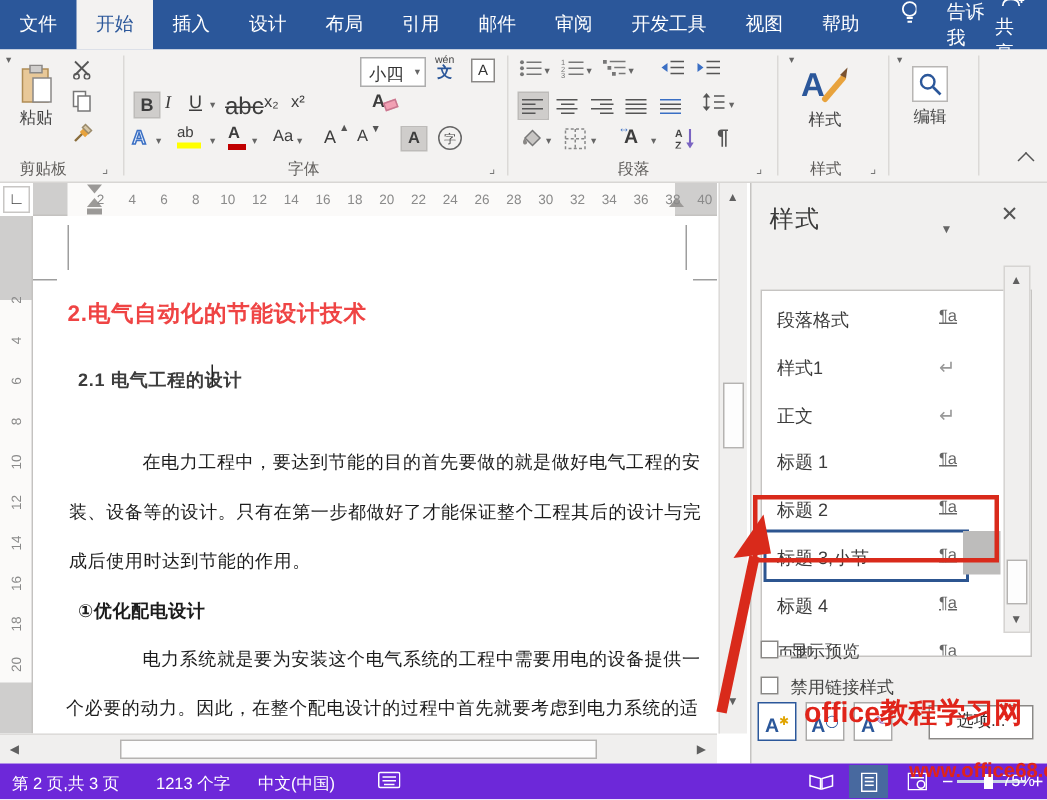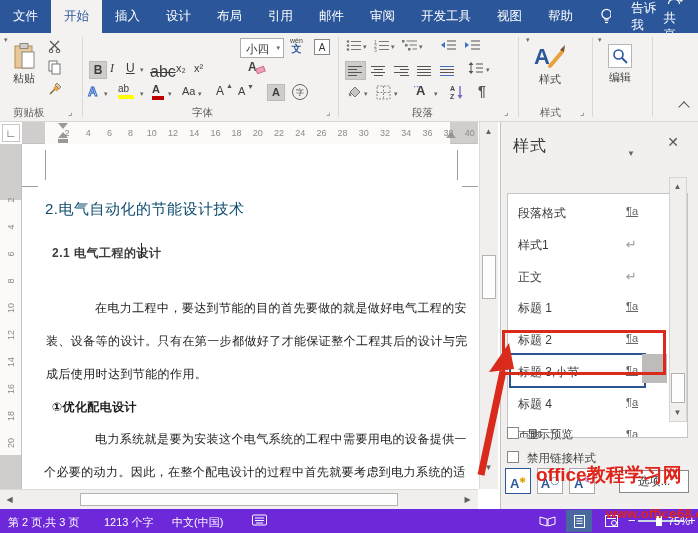--- a/index.html
+++ b/index.html
@@ -6,21 +6,21 @@
   .app{position:relative;width:698px;height:533px;overflow:hidden;background:#fff;
        font-family:"Liberation Sans","DejaVu Sans",sans-serif;-webkit-font-smoothing:antialiased;}
   .app *{box-sizing:border-box;}
 
   
   .tabbar{position:absolute;left:0;top:0;width:698px;height:33px;background:#2b579a;display:flex;color:#fff;font-size:12.5px;}
   #tabs{display:flex;}
   .tab{padding:0 13px;line-height:33px;white-space:nowrap;}
   .tab.active{background:#f3f2f1;color:#2b579a;}
   .tab-right{display:flex;align-items:center;flex:1;}
-  .tellme{display:flex;align-items:center;gap:20px;margin-left:14px;}
+  .tellme{display:flex;gap:20px;margin-left:14px;}
   .sharewrap{display:flex;align-items:center;gap:5px;margin-left:auto;margin-right:12px;flex-direction:column;}
 
   
   .ribbon{position:absolute;left:0;top:33px;width:698px;height:89px;background:#f3f2f1;border-bottom:1px solid #d8d6d4;color:#444;}
   .ribbon .vline{position:absolute;top:4px;height:80px;width:1px;background:#dbd9d7;}
   .glabel{position:absolute;top:73px;font-size:10.5px;color:#605e5c;white-space:nowrap;}
   .launcher{position:absolute;width:10px;height:10px;font-size:9px;color:#777;line-height:10px;}
   .launcher::after{content:"⌟";}
   .ic{position:absolute;font-size:11px;color:#3d3d3d;line-height:1;white-space:nowrap;}
   .dd{position:absolute;width:8px;height:8px;}
@@ -42,21 +42,21 @@
   .v-ruler{position:absolute;left:0;top:144px;width:22px;height:345px;background:#cfcecd;border-right:1px solid #c4c2c0;}
   .vr-white{position:absolute;left:0;top:56px;width:21px;height:255px;background:#fbfaf9;}
   .vnum{position:absolute;left:5px;width:12px;text-align:center;font-size:9px;color:#8a8a8a;transform:rotate(-90deg);}
   .tri-dn{width:0;height:0;border-left:5px solid transparent;border-right:5px solid transparent;border-top:6px solid #9b9997;position:absolute;}
   .tri-up{width:0;height:0;border-left:5px solid transparent;border-right:5px solid transparent;border-bottom:6px solid #9b9997;position:absolute;}
   .ind-rect{position:absolute;width:10px;height:4px;background:#9b9997;}
 
   
   .page{position:absolute;left:22px;top:144px;width:457px;height:345px;background:#fff;overflow:hidden;color:#1c1c1c;}
   .cmark{position:absolute;background:#9e9e9e;}
-  .doc-heading{position:absolute;font-size:15px;font-weight:normal;color:#0c4a6e;letter-spacing:.5px;}
+  .doc-heading{position:absolute;font-size:15px;font-weight:bold;color:#ef4444;letter-spacing:.5px;}
   .doc-sub{position:absolute;font-size:12px;font-weight:bold;color:#3d3d3d;letter-spacing:.5px;}
   .caret{position:absolute;width:1px;height:15px;background:#222;}
   .dline{position:absolute;font-size:12px;letter-spacing:.4px;white-space:nowrap;}
   .dline.bold{font-weight:bold;}
 
   
   .v-scroll{position:absolute;left:479px;top:122px;width:19px;height:367px;background:#f0efee;border-left:1px solid #dddbd9;}
   .h-scroll{position:absolute;left:0;top:489px;width:478px;height:20px;background:#f0efee;border-top:1px solid #dddbd9;}
   .sc-btn{position:absolute;width:15px;height:15px;background:#f0efee;color:#606060;font-size:8px;text-align:center;line-height:15px;}
   .sc-btn.up::after{content:"▲";}

